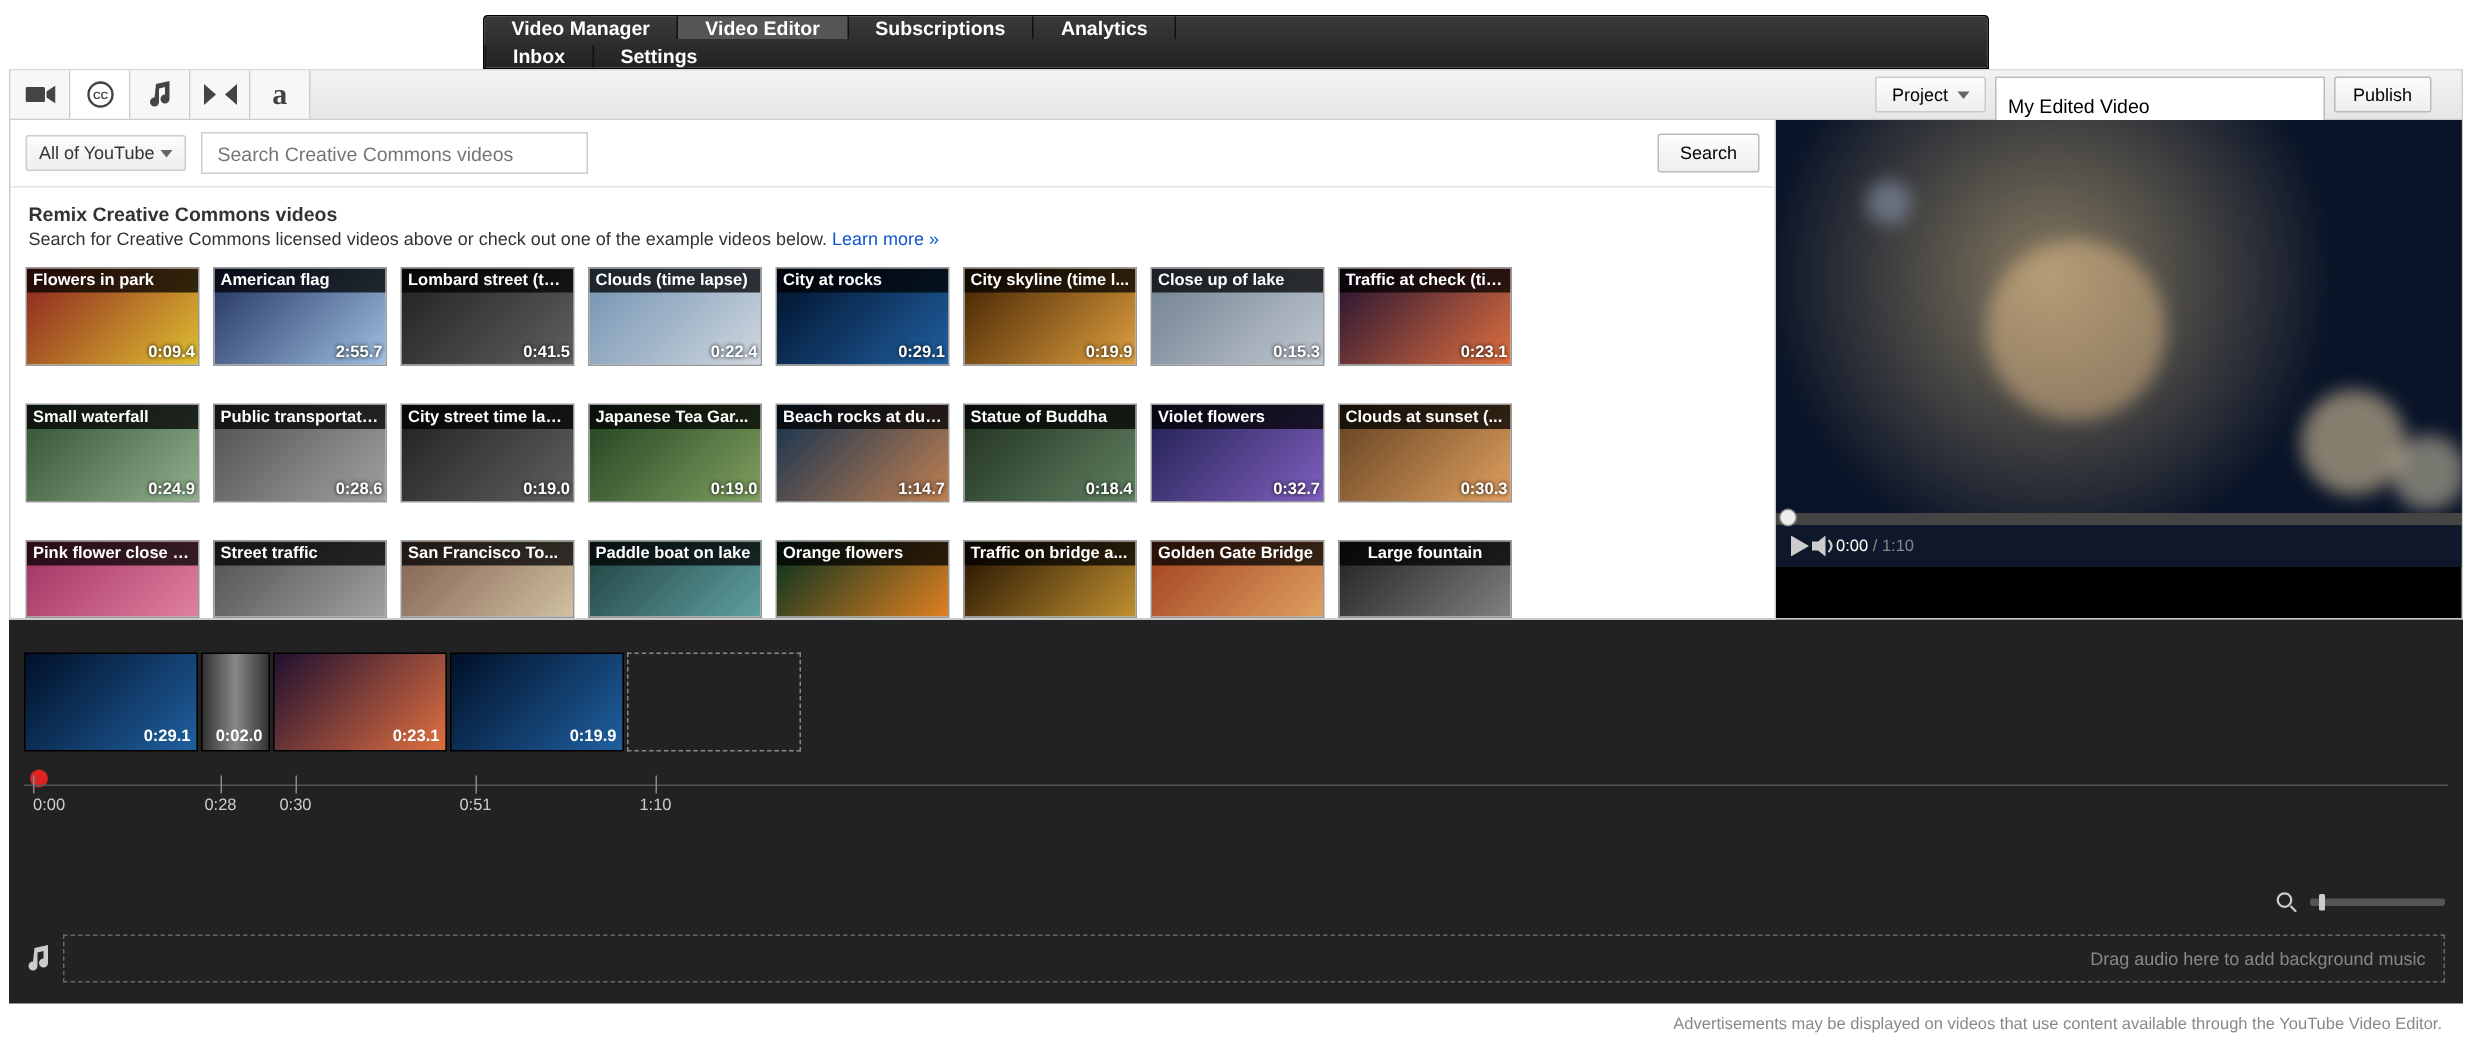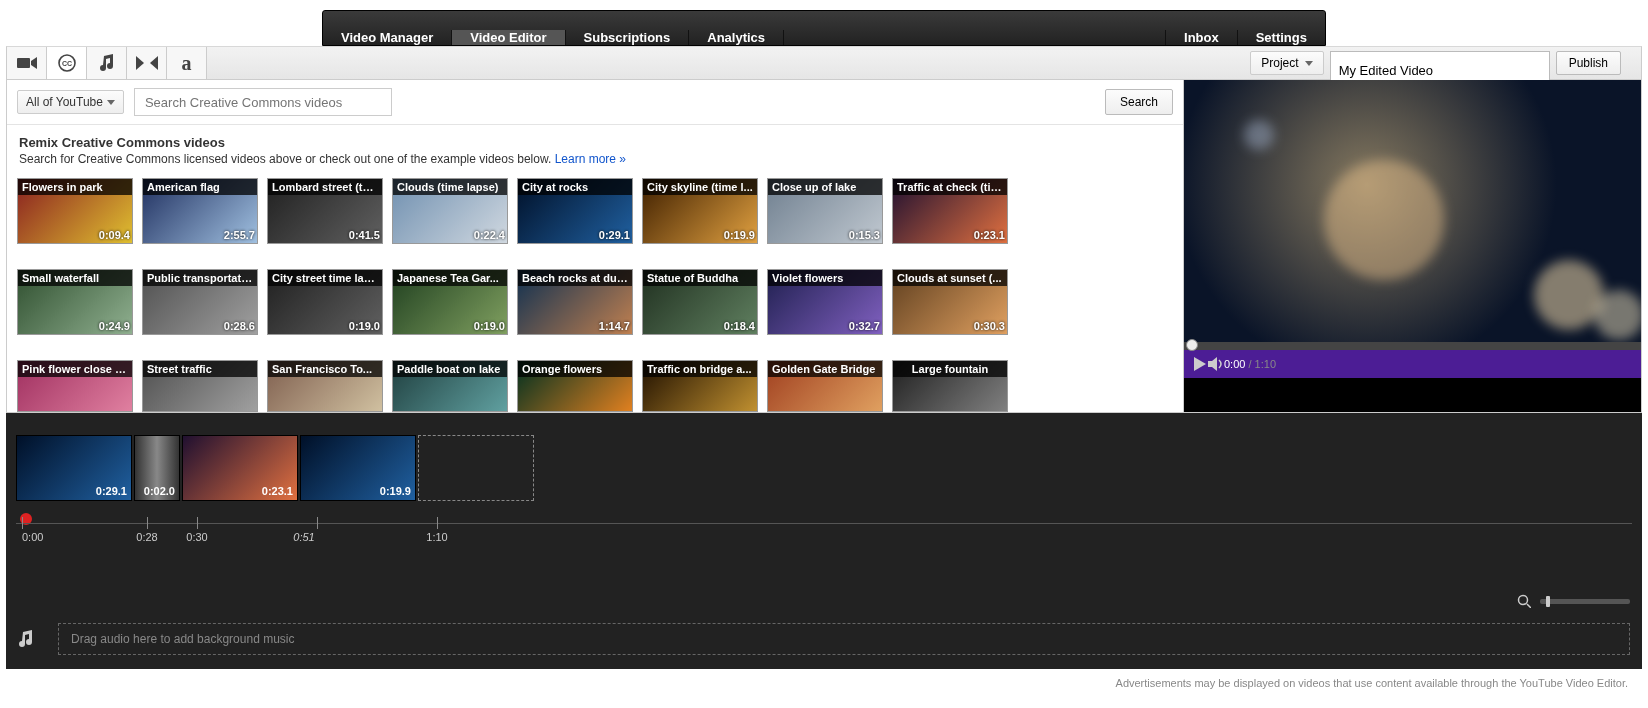--- a/index.html
+++ b/index.html
@@ -1,19 +1,19 @@
 <!DOCTYPE html>
 <html><head>
 <meta charset="utf-8">
 <style>
 * { box-sizing: border-box; margin: 0; padding: 0; }
 body { font-family: Arial, Helvetica, sans-serif; font-size: 13px; background: #fff; width: 1648px; }
 
 
-.topnav { background: linear-gradient(#3a3a3a,#222); height: 36px; display: flex; align-items: flex-end; justify-content: space-between; color: #fff; margin: 10px 322px 0 322px; border-radius: 3px 3px 0 0; border: 1px solid #000;}
+.topnav { background: linear-gradient(#3a3a3a,#222); height: 36px; display: flex; align-items: flex-start; justify-content: space-between; color: #fff; margin: 10px 322px 0 322px; border-radius: 3px 3px 0 0; border: 1px solid #000; flex-direction: column;}
 .topnav-left, .topnav-right { display: flex; }
 .topnav-item { padding: 0 18px; display: flex; align-items: center; font-weight: bold; font-size: 13px; cursor: pointer; border-right: 1px solid #111; color:#fff; }
 .topnav-item.active { background: #555; }
 .topnav-right .topnav-item { border-right: none; border-left: 1px solid #111; }
 
 
 .toolbar { background: linear-gradient(#f2f2f2,#e6e6e6); border: 1px solid #ccc; border-top: 1px solid #d8d8d8; height: 34px; display: flex; align-items: stretch; margin: 0 6px; }
 .tool-btns { display: flex; }
 .tool-btn { width: 40px; display: flex; align-items:center; justify-content:center; border-right: 1px solid #ccc; background:#f7f7f7; cursor:pointer; }
 .tool-btn.active { background: #fff; }
@@ -45,21 +45,21 @@
 
 
 .preview-surface { width:100%; height: 262px; background: radial-gradient(circle at 40% 40%, rgba(255,220,150,0.5), rgba(10,20,40,0.9) 60%), #0a1428; position:relative; overflow:hidden;}
 .bokeh { position:absolute; border-radius:50%; filter: blur(6px); }
 .b1 { width:120px; height:120px; background: rgba(255,210,150,0.4); top:80px; left:140px;}
 .b2 { width:70px; height:70px; background: rgba(255,230,180,0.5); top:180px; left:350px;}
 .b3 { width:50px; height:50px; background: rgba(255,240,200,0.45); top:210px; left:410px;}
 .b4 { width:30px; height:30px; background: rgba(200,220,255,0.35); top:40px; left:60px;}
 .preview-scrub { height: 8px; background:#444; position:relative;}
 .scrub-handle { position:absolute; left:2px; top:-3px; width:12px; height:12px; border-radius:50%; background:#eee; border:1px solid #888;}
-.preview-controls { height: 28px; background:#4c1d95; display:flex; align-items:center; padding:0 8px; color:#ccc; font-size:11px;}
+.preview-controls { height: 28px; background:#0f172a; display:flex; align-items:center; padding:0 8px; color:#ccc; font-size:11px;}
 .pc-icon { width:16px; height:16px; display:flex; align-items:center; justify-content:center; cursor:pointer;}
 .pc-time { color:#fff; font-size:11px; }
 .pc-time .dur { color:#888; }
 
 
 .timeline { background: #222; margin: 0 6px; padding-bottom: 0; color:#ccc; }
 .clip-row { display:flex; gap:2px; padding: 22px 10px 6px; align-items:flex-start;}
 .clip { position:relative; height:66px; background: linear-gradient(135deg,#1a2030,#3a4050); border:1px solid #000; cursor:pointer;}
 .clip .cdur { position:absolute; bottom:3px; right:4px; color:#fff; font-size:11px; font-weight:bold;}
 .clip.trans { width:46px; background: linear-gradient(90deg,#333,#888,#333); }
@@ -71,21 +71,21 @@
 .ruler-label { position:absolute; top:18px; font-size:11px; color:#ccc; transform:translateX(-50%);}
 .ruler-label.first { transform:none; }
 .playhead { position:absolute; top:0; width:12px; height:12px; background:#d22; border-radius:50%; left:4px;}
 
 .timeline-gap { height: 40px; }
 
 .zoom-row { display:flex; justify-content:flex-end; align-items:center; padding: 6px 12px; gap:8px;}
 .zoom-slider { width:90px; height:5px; background:#555; border-radius:2px; position:relative;}
 .zoom-slider::before { content:''; position:absolute; left:6px; top:-3px; width:4px; height:11px; background:#ccc; border-radius:1px;}
 
-.audio-row { display:flex; align-items:center; gap:24px; padding: 8px 12px 14px; }
+.audio-row { display:flex; align-items:center; gap:8px; padding: 8px 12px 14px; text-align: right; }
 .audio-drop { flex:1; border:1px dashed #666; padding: 8px 12px; color:#888; font-size:12px;}
 
 
 .footer { text-align:right; font-size:11px; color:#888; padding: 8px 20px 20px; }
 
 
 svg { display:block; }
 .caret { width:0; height:0; border-left:4px solid transparent; border-right:4px solid transparent; border-top:5px solid #666; display:inline-block;}
 
 
@@ -322,21 +322,21 @@
   <div class="ruler-wrap" id="ruler">
     <div class="playhead"></div>
     <div class="ruler-line"></div>
   <div class="ruler-tick" style="left: 6px;"></div>
       <div class="ruler-label first" style="left: 6px;">0:00</div>
       <div class="ruler-tick" style="left: 131px;"></div>
       <div class="ruler-label" style="left: 131px;">0:28</div>
       <div class="ruler-tick" style="left: 181px;"></div>
       <div class="ruler-label" style="left: 181px;">0:30</div>
       <div class="ruler-tick" style="left: 301px;"></div>
-      <div class="ruler-label" style="left: 288px; font-style: italic;">0:51</div>
+      <div class="ruler-label" style="left: 301px;">0:51</div>
       <div class="ruler-tick" style="left: 421px;"></div>
       <div class="ruler-label" style="left: 421px;">1:10</div>
     </div>
   <div class="timeline-gap"></div>
   <div class="zoom-row">
     <div class="pc-icon">
       <svg width="14" height="14" viewBox="0 0 14 14">
           <circle cx="6" cy="6" r="4.5" fill="none" stroke="#ccc" stroke-width="1.5"></circle>
           <line x1="10" y1="10" x2="14" y2="14" stroke="#ccc" stroke-width="1.5"></line>
         </svg>

